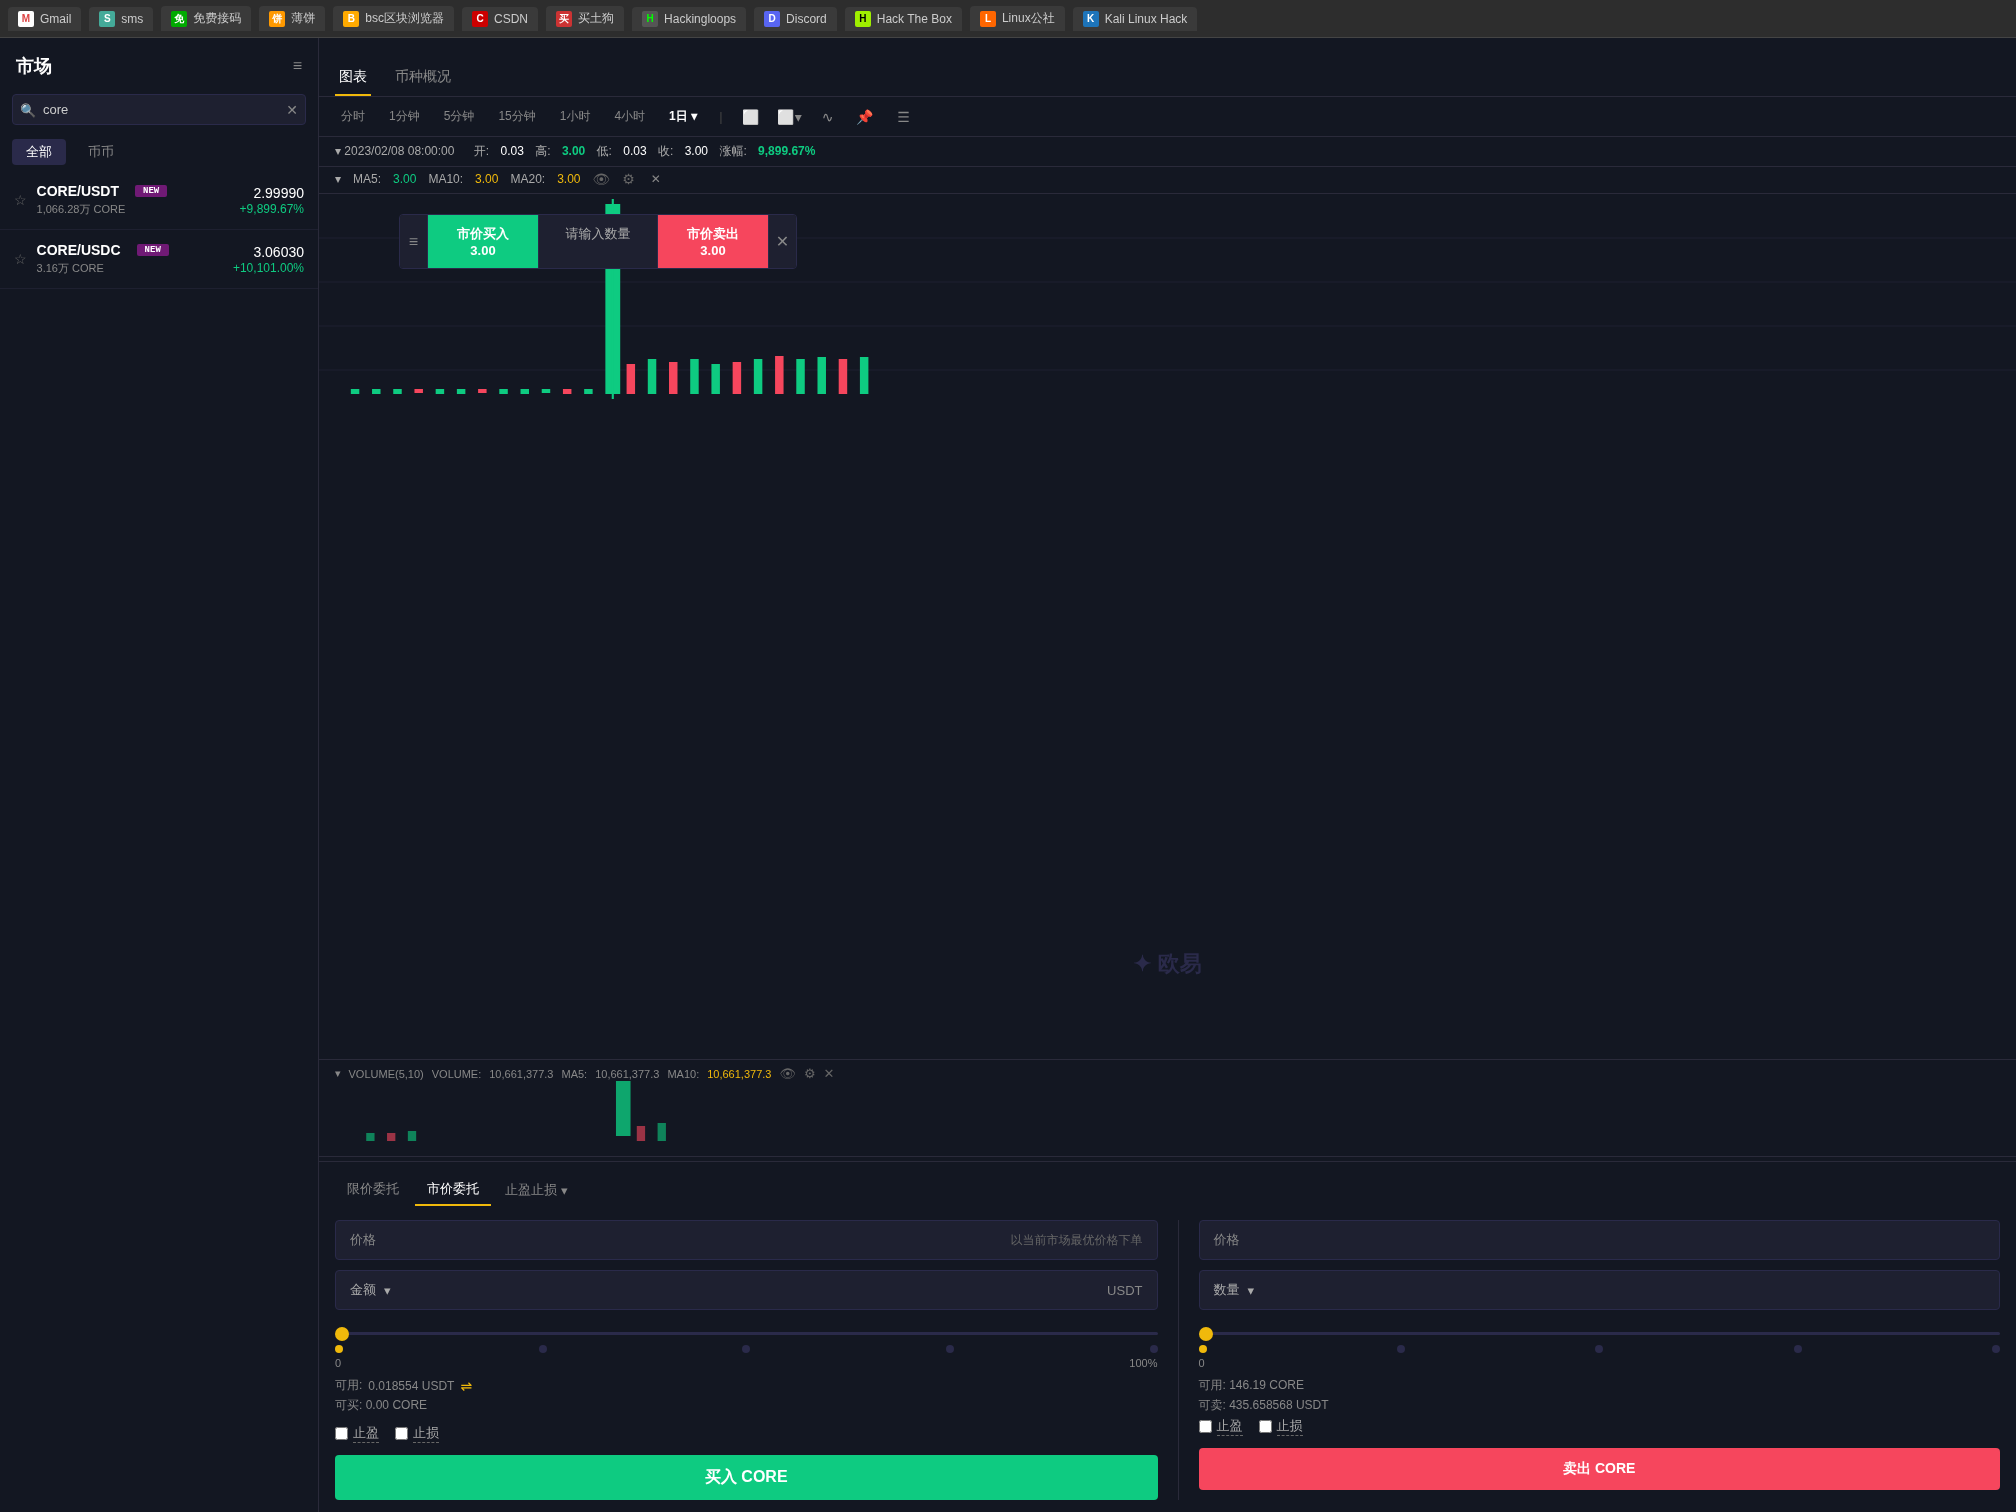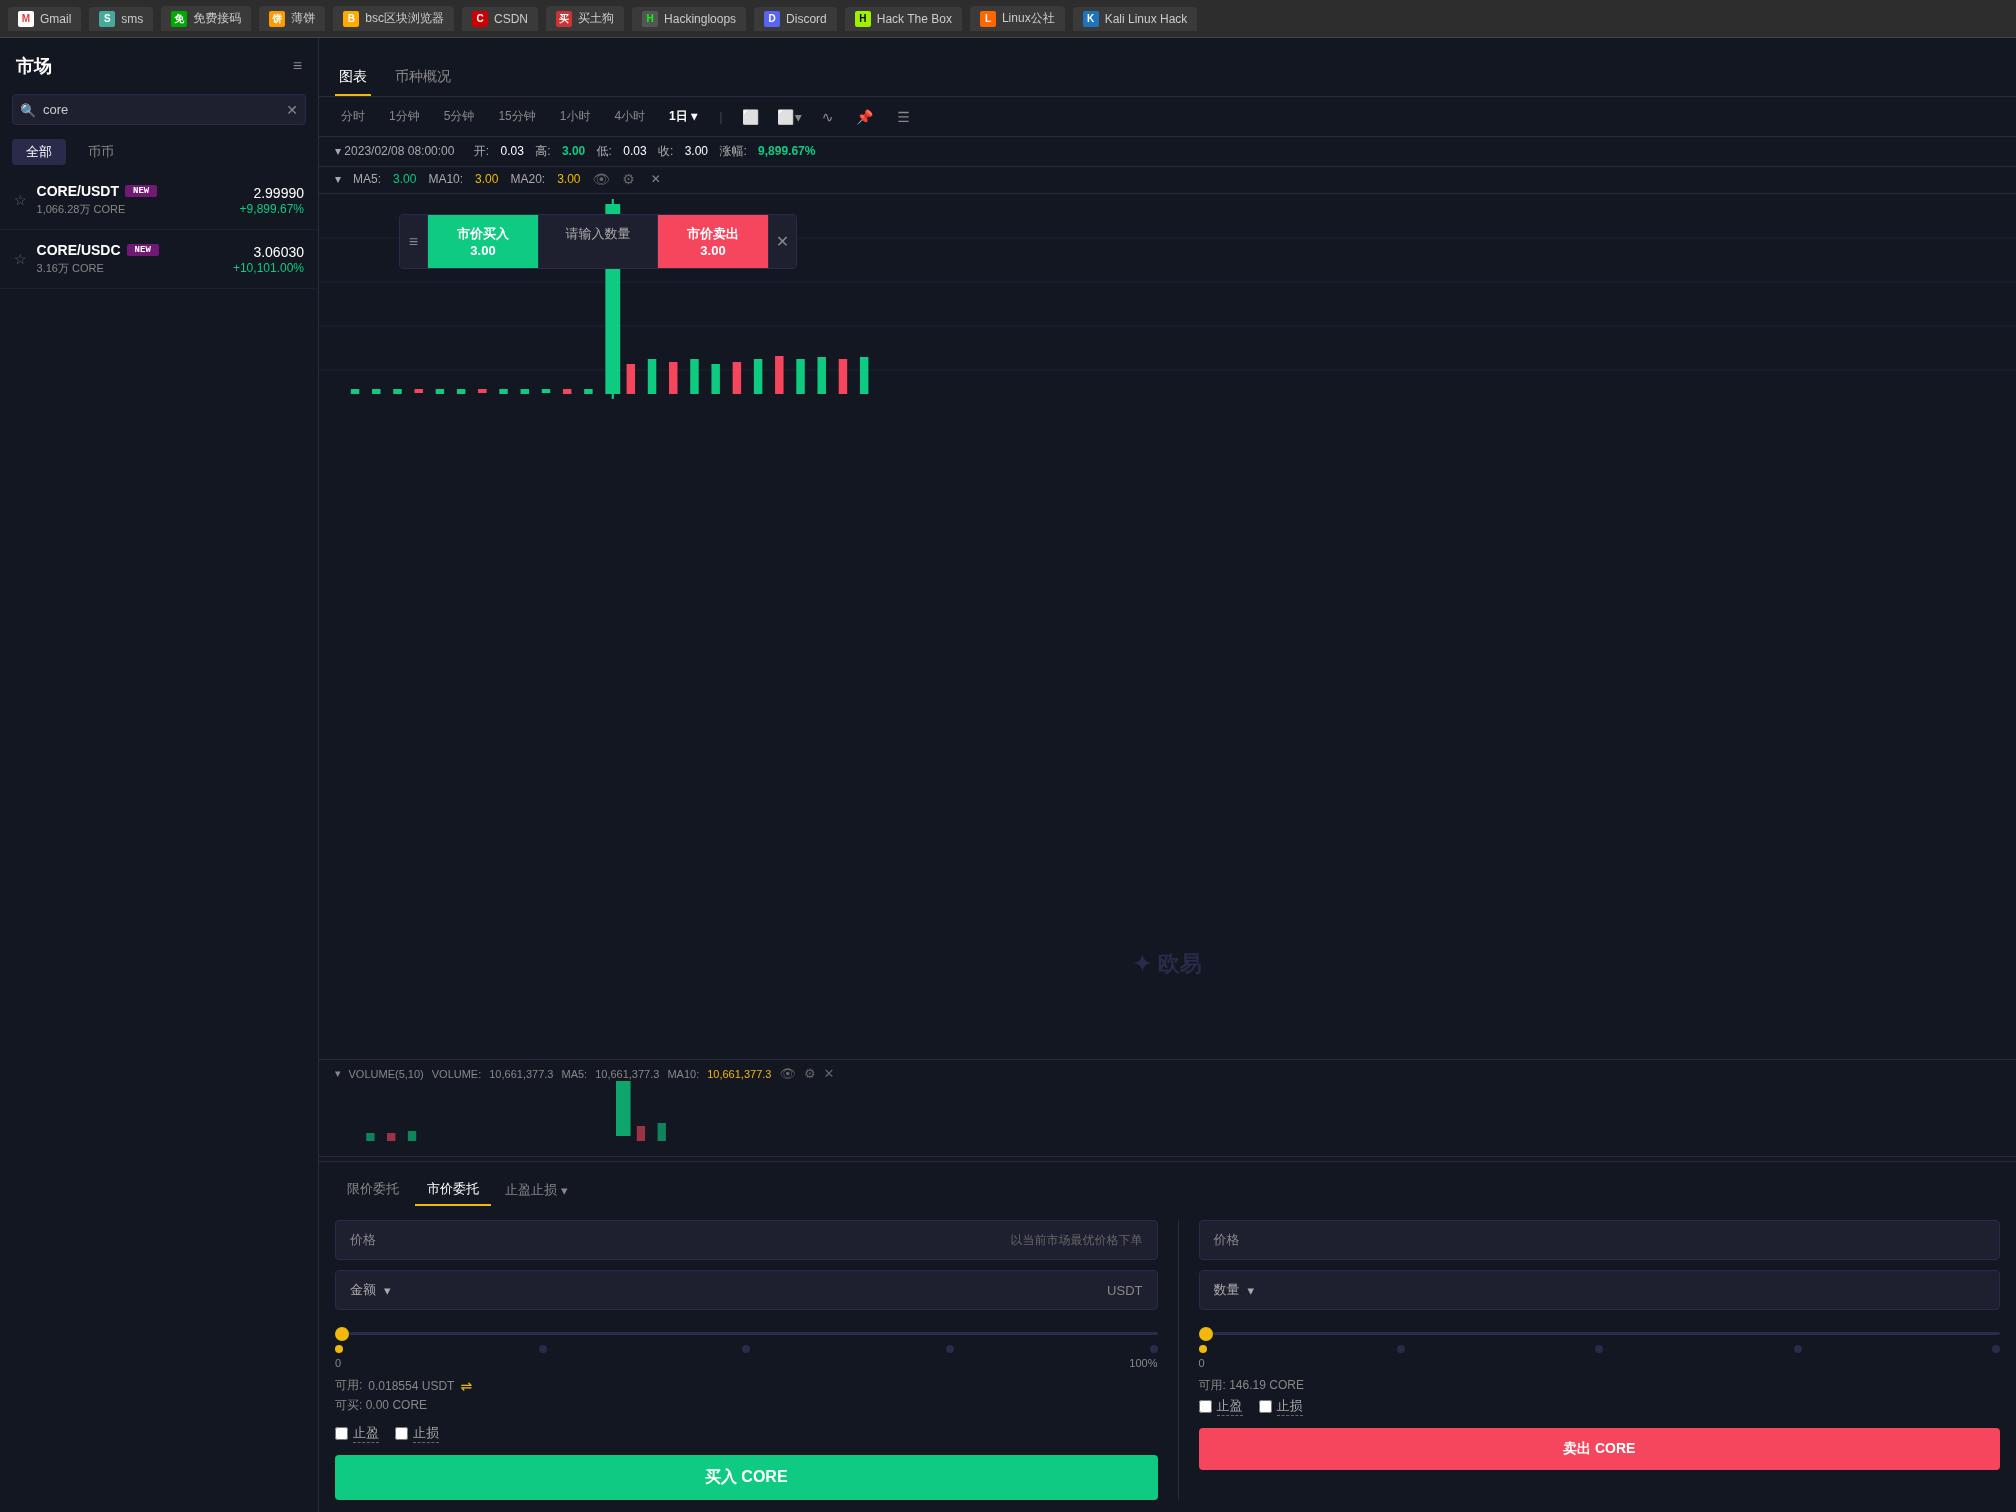--- a/index.html
+++ b/index.html
@@ -171,21 +171,21 @@
       color: #666;
       margin-right: 10px;
       font-size: 14px;
     }
     .coin-info {
       flex: 1;
     }
     .coin-name-row {
       display: flex;
       align-items: center;
-      gap: 6px;
+      gap: 16px;
       margin-bottom: 3px;
     }
     .coin-pair {
       font-size: 14px;
       font-weight: bold;
       color: #fff;
     }
     .new-badge {
       background: #701a75;
       color: #fff;
@@ -972,20 +972,24 @@
             <div class="slider-labels">
               <span>0</span>
             </div>
           </div>
 
           
           <div class="right-avail">
             <span>可用:</span>
             <span>146.19 CORE</span>
           </div>
+          <div class="right-avail">
+            <span>可卖:</span>
+            <span>435.658568 USDT</span>
+          </div>
 
           
           <div class="checkbox-row">
             <label class="checkbox-item">
               <input type="checkbox" style="">
               <span class="checkbox-underline">止盈</span>
             </label>
             <label class="checkbox-item">
               <input type="checkbox" style="">
               <span class="checkbox-underline">止损</span>

